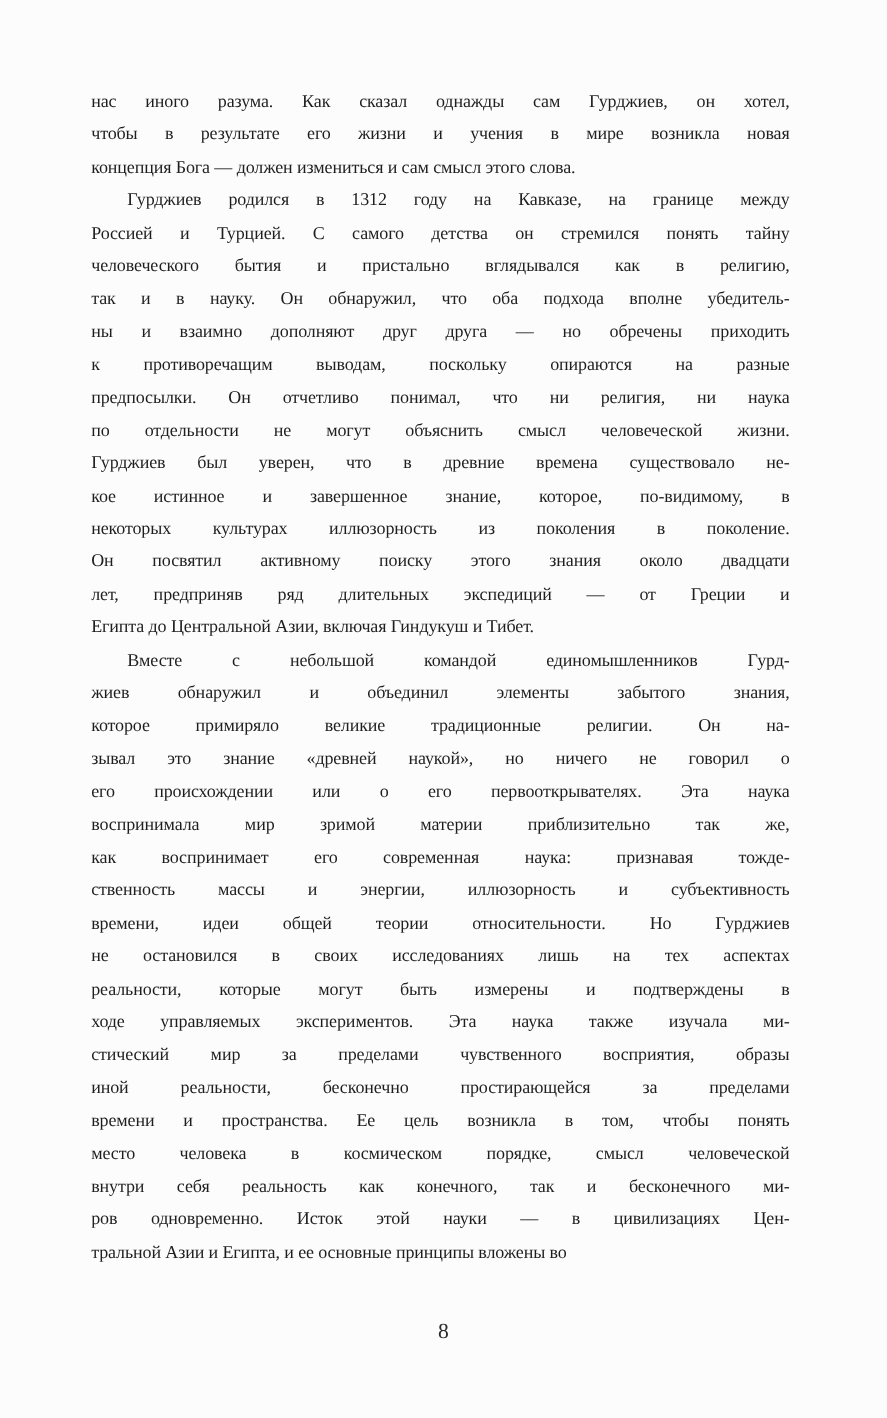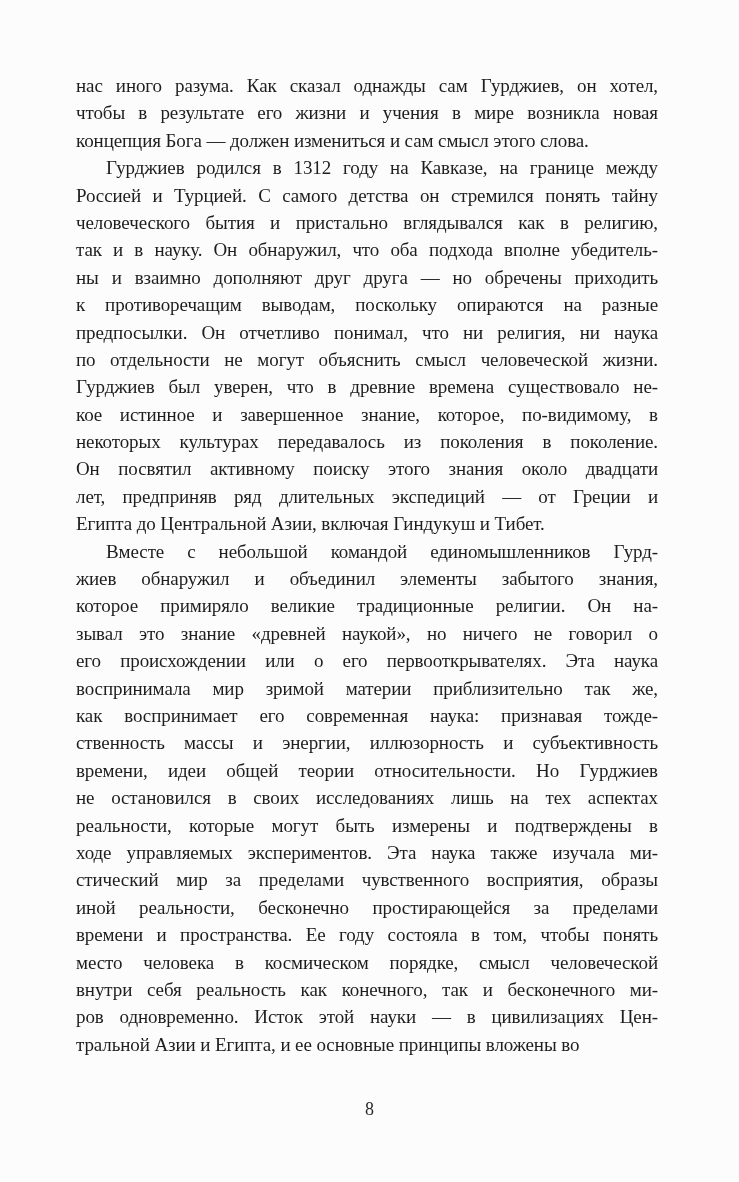--- a/index.html
+++ b/index.html
@@ -20,21 +20,21 @@
     inset: 0;
     background: #fcfcfc;
   }
   .text-block {
     position: absolute;
     left: 76px;
     top: 72px;
     width: 582px;
   }
   .line {
-    font-size: 19px;
+    font-size: 15px;
     line-height: 27.4px;
     height: 27.4px;
     overflow: hidden;
     letter-spacing: -0.1px;
     text-align: justify;
     text-align-last: justify;
     white-space: normal;
   }
   .line.para-end {
     text-align-last: left;
@@ -64,38 +64,38 @@
       <div class="line indent">Гурджиев родился в 1312 году на Кавказе, на границе между</div>
       <div class="line">Россией и Турцией. С самого детства он стремился понять тайну</div>
       <div class="line">человеческого бытия и пристально вглядывался как в религию,</div>
       <div class="line">так и в науку. Он обнаружил, что оба подхода вполне убедитель-</div>
       <div class="line">ны и взаимно дополняют друг друга — но обречены приходить</div>
       <div class="line">к противоречащим выводам, поскольку опираются на разные</div>
       <div class="line">предпосылки. Он отчетливо понимал, что ни религия, ни наука</div>
       <div class="line">по отдельности не могут объяснить смысл человеческой жизни.</div>
       <div class="line">Гурджиев был уверен, что в древние времена существовало не-</div>
       <div class="line">кое истинное и завершенное знание, которое, по-видимому, в</div>
-      <div class="line">некоторых культурах передавалось из поколения в поколение.</div>
+      <div class="line">некоторых культурах иллюзорность из поколения в поколение.</div>
       <div class="line">Он посвятил активному поиску этого знания около двадцати</div>
       <div class="line">лет, предприняв ряд длительных экспедиций — от Греции и</div>
       <div class="line para-end">Египта до Центральной Азии, включая Гиндукуш и Тибет.</div>
       <div class="line indent">Вместе с небольшой командой единомышленников Гурд-</div>
       <div class="line">жиев обнаружил и объединил элементы забытого знания,</div>
       <div class="line">которое примиряло великие традиционные религии. Он на-</div>
       <div class="line">зывал это знание «древней наукой», но ничего не говорил о</div>
       <div class="line">его происхождении или о его первооткрывателях. Эта наука</div>
       <div class="line">воспринимала мир зримой материи приблизительно так же,</div>
       <div class="line">как воспринимает его современная наука: признавая тожде-</div>
       <div class="line">ственность массы и энергии, иллюзорность и субъективность</div>
       <div class="line">времени, идеи общей теории относительности. Но Гурджиев</div>
       <div class="line">не остановился в своих исследованиях лишь на тех аспектах</div>
       <div class="line">реальности, которые могут быть измерены и подтверждены в</div>
       <div class="line">ходе управляемых экспериментов. Эта наука также изучала ми-</div>
       <div class="line">стический мир за пределами чувственного восприятия, образы</div>
       <div class="line">иной реальности, бесконечно простирающейся за пределами</div>
-      <div class="line">времени и пространства. Ее году состояла в том, чтобы понять</div>
+      <div class="line">времени и пространства. Ее цель возникла в том, чтобы понять</div>
       <div class="line">место человека в космическом порядке, смысл человеческой</div>
       <div class="line">внутри себя реальность как конечного, так и бесконечного ми-</div>
       <div class="line">ров одновременно. Исток этой науки — в цивилизациях Цен-</div>
       <div class="line para-end">тральной Азии и Египта, и ее основные принципы вложены во</div>
     </div>
   <div class="page-number">8</div>
 </div>
 
 </body></html>

